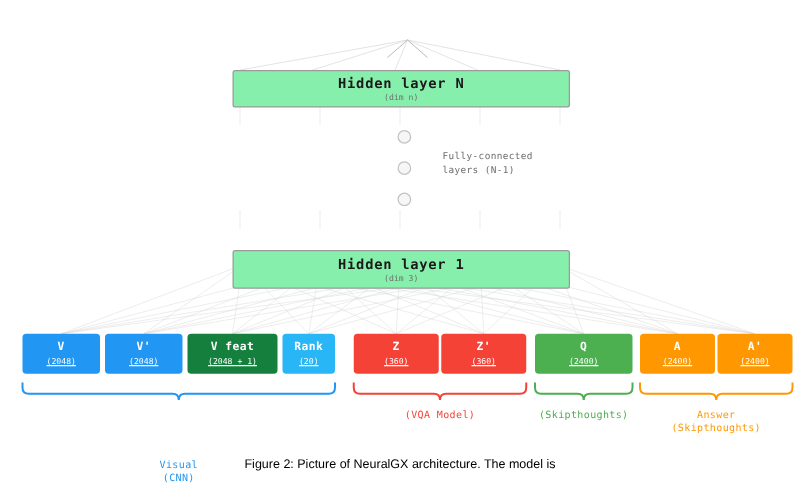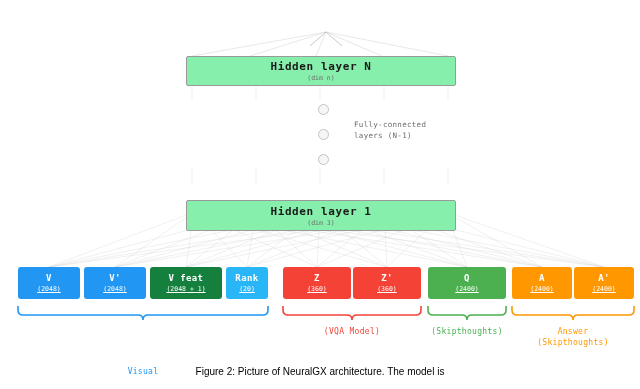--- a/index.html
+++ b/index.html
@@ -182,20 +182,20 @@
       </div>
     </div>
 
   <div id="grouplayer">
       <svg width="640" height="389" style="position:absolute;left:0;top:0;">
         <path d="M18,306 v4 q0,5 5,5 H138 q5,0 5,5 q0,-5 5,-5 H263 q5,0 5,-5 V306" fill="none" stroke="#2196f3" stroke-width="1.6"></path>
         <path d="M283,306 v4 q0,5 5,5 H347 q5,0 5,5 q0,-5 5,-5 H416 q5,0 5,-5 V306" fill="none" stroke="#f44336" stroke-width="1.6"></path>
         <path d="M428,306 v4 q0,5 5,5 H462 q5,0 5,5 q0,-5 5,-5 H501 q5,0 5,-5 V306" fill="none" stroke="#4caf50" stroke-width="1.6"></path>
         <path d="M512,306 v4 q0,5 5,5 H568 q5,0 5,5 q0,-5 5,-5 H629 q5,0 5,-5 V306" fill="none" stroke="#ff9800" stroke-width="1.6"></path>
       </svg>
-      <div class="grp-label" style="left: 63px; top: 326px; width: 160px; color: rgb(33, 150, 243); margin-top: 40px;"><div>Visual</div></div>
+      <div class="grp-label" style="left: 63px; top: 326px; width: 160px; color: rgb(33, 150, 243); margin-top: 40px;"><div>Visual</div><div>(CNN)</div></div>
       <div class="grp-label" style="left: 272px; top: 326px; width: 160px; color: rgb(244, 67, 54);"><div>(VQA Model)</div></div>
       <div class="grp-label" style="left: 387px; top: 326px; width: 160px; color: rgb(76, 175, 80);"><div>(Skipthoughts)</div></div>
       <div class="grp-label" style="left: 493px; top: 326px; width: 160px; color: rgb(255, 152, 0);"><div>Answer</div><div>(Skipthoughts)</div></div>
     </div>
 
   <div class="caption">Figure 2: Picture of NeuralGX architecture. The model is</div>
 </div>
 
 </body></html>

